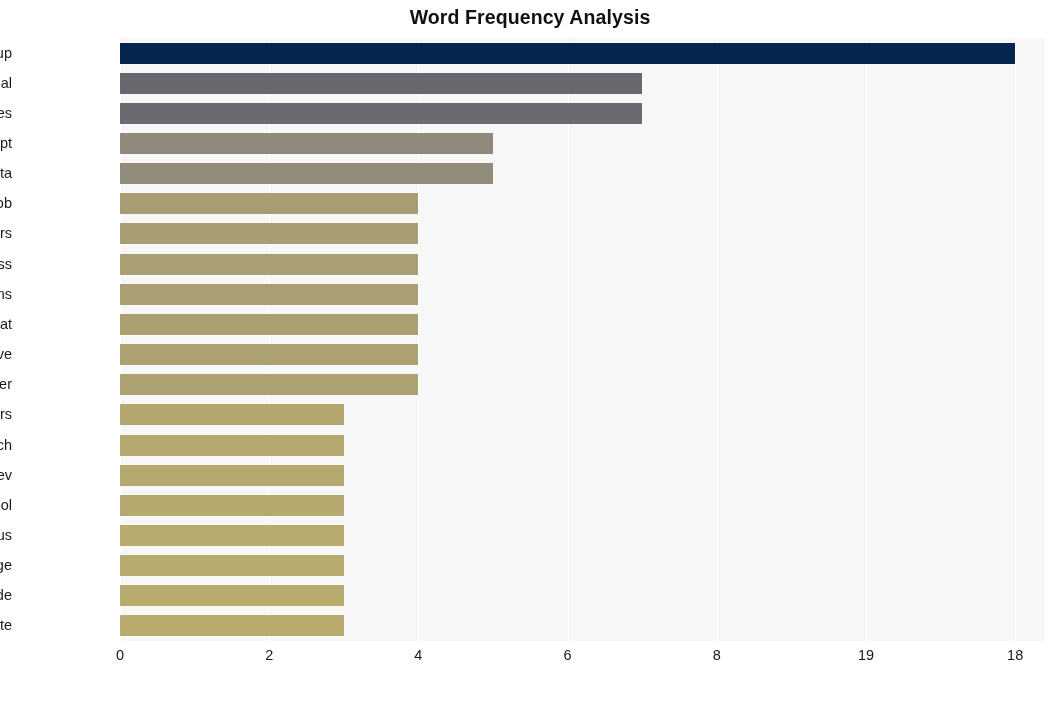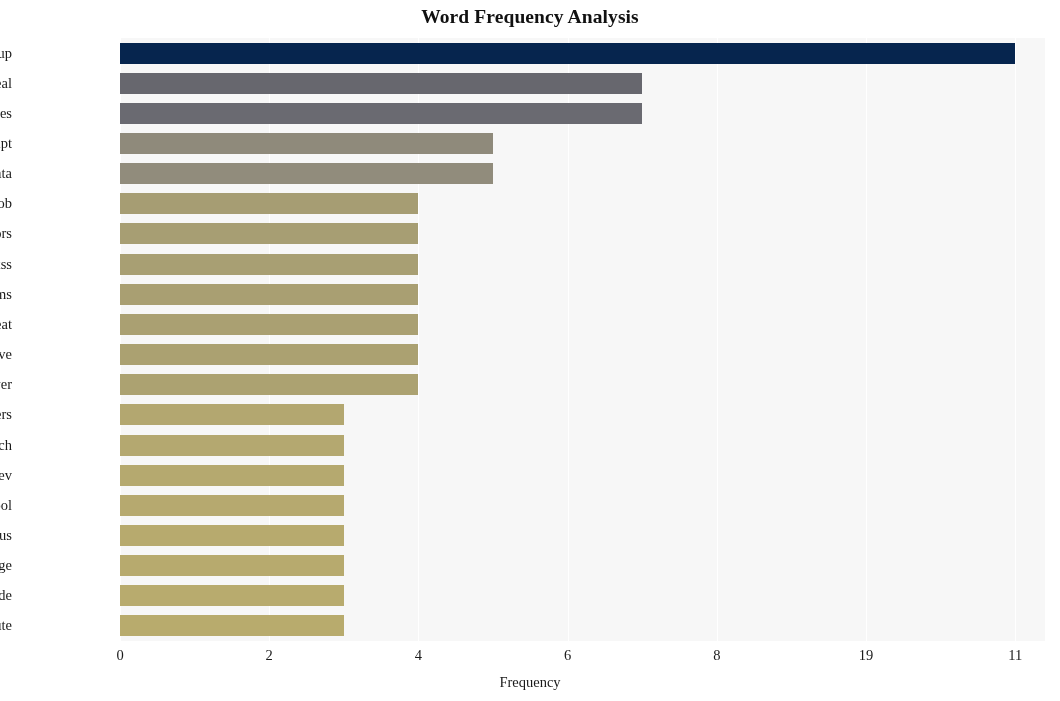--- a/index.html
+++ b/index.html
@@ -12,21 +12,20 @@
     height: 701px;
     font-family: "Liberation Sans", sans-serif;
     overflow: hidden;
     position: relative;
   }
   #figure {
     position: relative;
     width: 1060px;
     height: 493px;
     background: #ffffff;
-    font-family: Liberation Serif, serif;
   }
   #chart-title {
     position: absolute;
     left: 0;
     top: 6px;
     width: 1060px;
     text-align: center;
     font-size: 19.5px;
     font-weight: bold;
     color: #111111;
@@ -145,18 +144,17 @@
       <div class="ylabel" style="top: 585.275px;">code</div>
       <div class="ylabel" style="top: 615.425px;">execute</div>
     </div>
   <div id="xticks">
       <div class="xtick" style="left: 90px;">0</div>
       <div class="xtick" style="left: 239.194px;">2</div>
       <div class="xtick" style="left: 388.387px;">4</div>
       <div class="xtick" style="left: 537.581px;">6</div>
       <div class="xtick" style="left: 686.774px;">8</div>
       <div class="xtick" style="left: 835.968px;">19</div>
-      <div class="xtick" style="left: 985.161px;">11</div>
+      <div class="xtick" style="left: 985.161px;">18</div>
     </div>
 
-  <div id="xaxis-label">Frequency</div>
 
 </div>
 
 </body></html>

